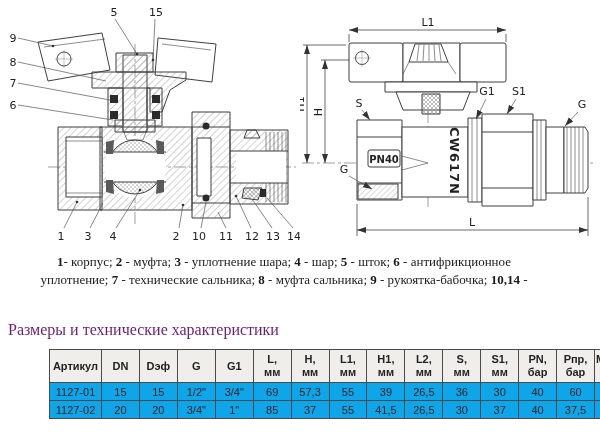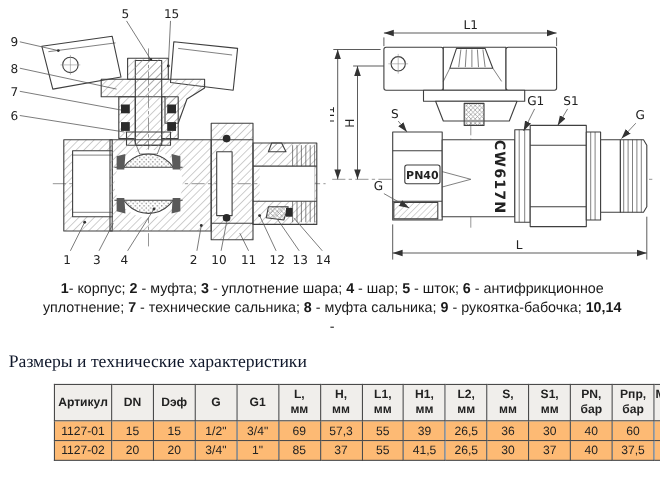--- a/index.html
+++ b/index.html
@@ -8,31 +8,31 @@
   .page svg { position:absolute; }
   svg text { font-family:"DejaVu Sans",sans-serif; font-size:11px; fill:#222; }
   .o    { stroke:#3f3f3f; stroke-width:1; stroke-linejoin:round; }
   .thin { stroke:#3f3f3f; stroke-width:0.6; fill:none; }
   .cl   { stroke:#777; stroke-width:0.7; stroke-dasharray:12 3 3 3; fill:none; }
   .ldr  { stroke:#555; stroke-width:0.7; fill:none; }
   .dim  { stroke:#444; stroke-width:0.8; fill:none; }
   .cross{ stroke:#888; stroke-width:0.5; }
   .stamp{ font-size:10px; font-weight:bold; }
   .mark { font-size:13px; font-weight:bold; letter-spacing:1px; }
-  .legend { position:absolute; top:253px; left:38px; width:528px; text-align:center;
-            font-family:Liberation Sans, sans-serif; font-size:13px; line-height:17.5px; color:#1a1a1a; }
+  .legend { position:absolute; top:253px; left:20px; width:528px; text-align:center;
+            font-family:Liberation Serif, serif; font-size:13px; line-height:17.5px; color:#1a1a1a; }
   .legend .b { font-weight:bold; }
   .tbl-title { position:absolute; top:321px; left:8px; font-family:"Liberation Serif",serif;
-               font-size:16px; color:#0f172a; }
+               font-size:16px; color:#701a75; }
   table.spec { position:absolute; top:349px; left:5px; width:584px; border-collapse:collapse;
                table-layout:fixed; font-size:11px; color:#222;margin-left:44px; }
   table.spec th, table.spec td { border:1px solid #4a4a4a; text-align:center; padding:0 1px;
                overflow:hidden; }
   table.spec th { background:#f0eeeb; font-weight:bold; height:32px; line-height:13px; }
-  table.spec td { height:17px; background:#fdba74; }
+  table.spec td { height:17px; background:#0ea5e9; }
 </style>
 </head>
 <body>
 
 <div class="page">
 
   <svg style="left:0;top:0" width="300" height="245" viewBox="0 0 300 245">
     <defs>
       <pattern id="hA" patternUnits="userSpaceOnUse" width="5" height="5" patternTransform="rotate(45)">
         <line x1="0" y1="0" x2="0" y2="5" stroke="#909090" stroke-width="0.8"></line>

